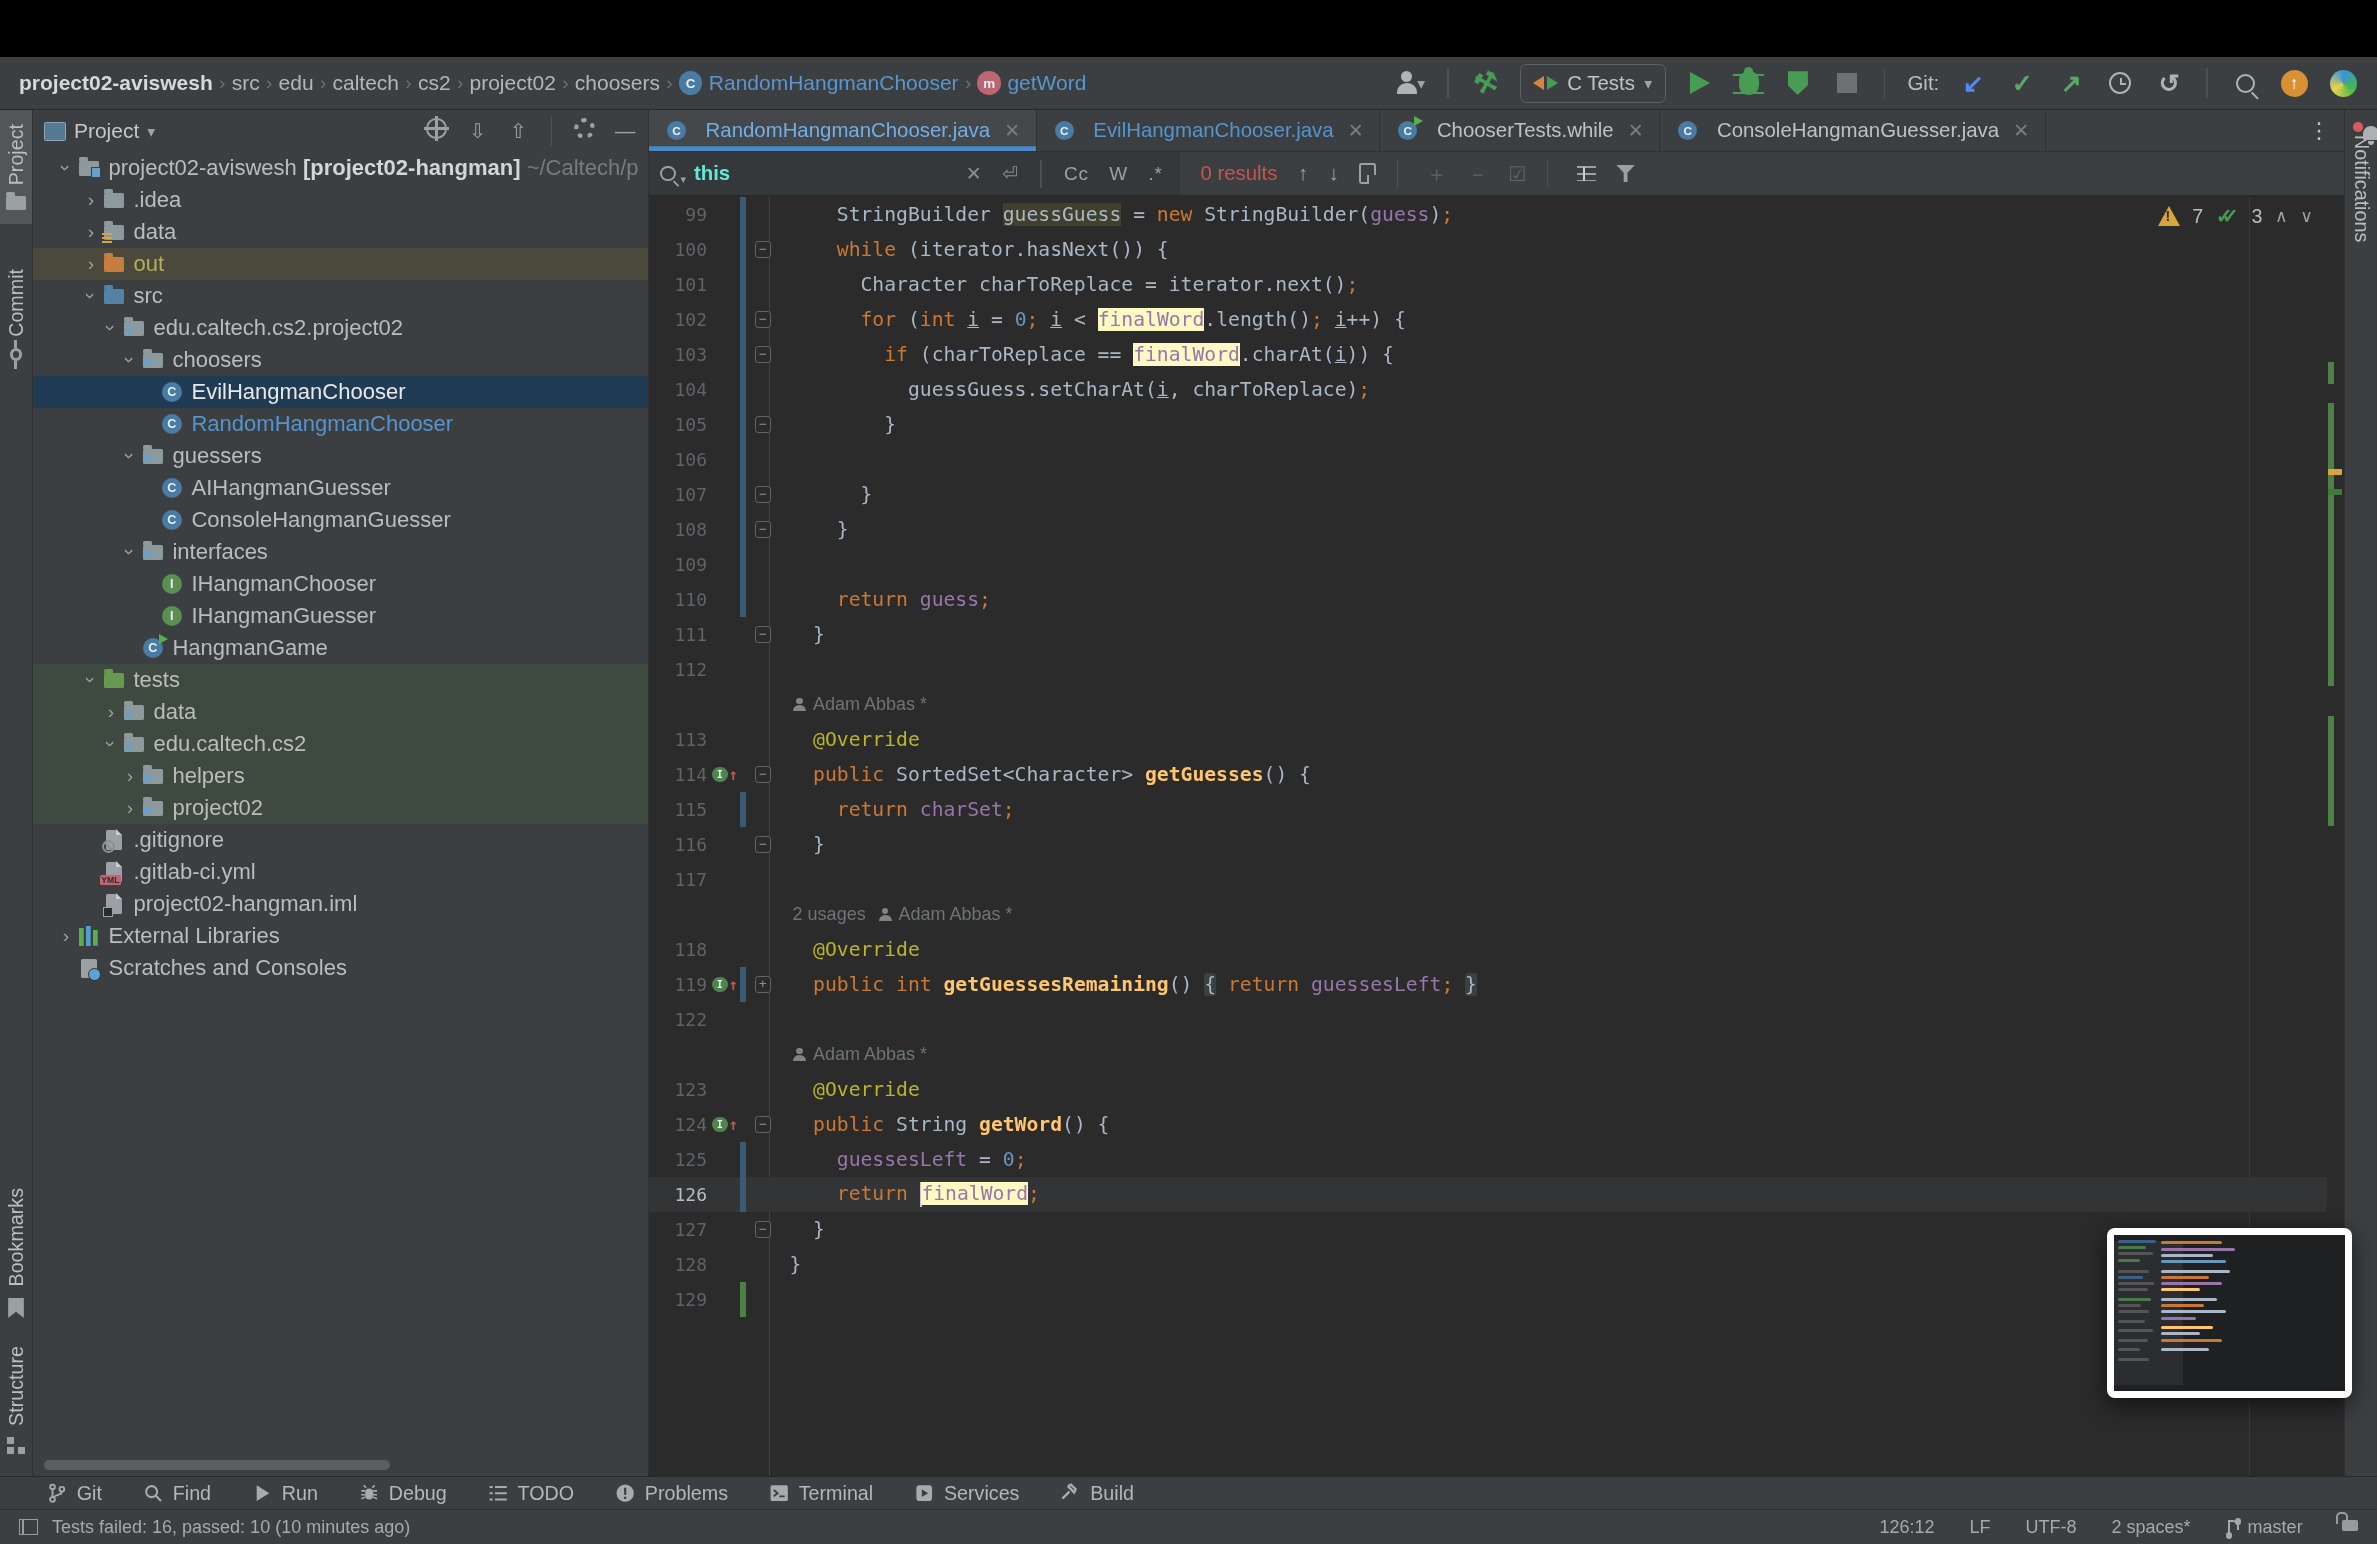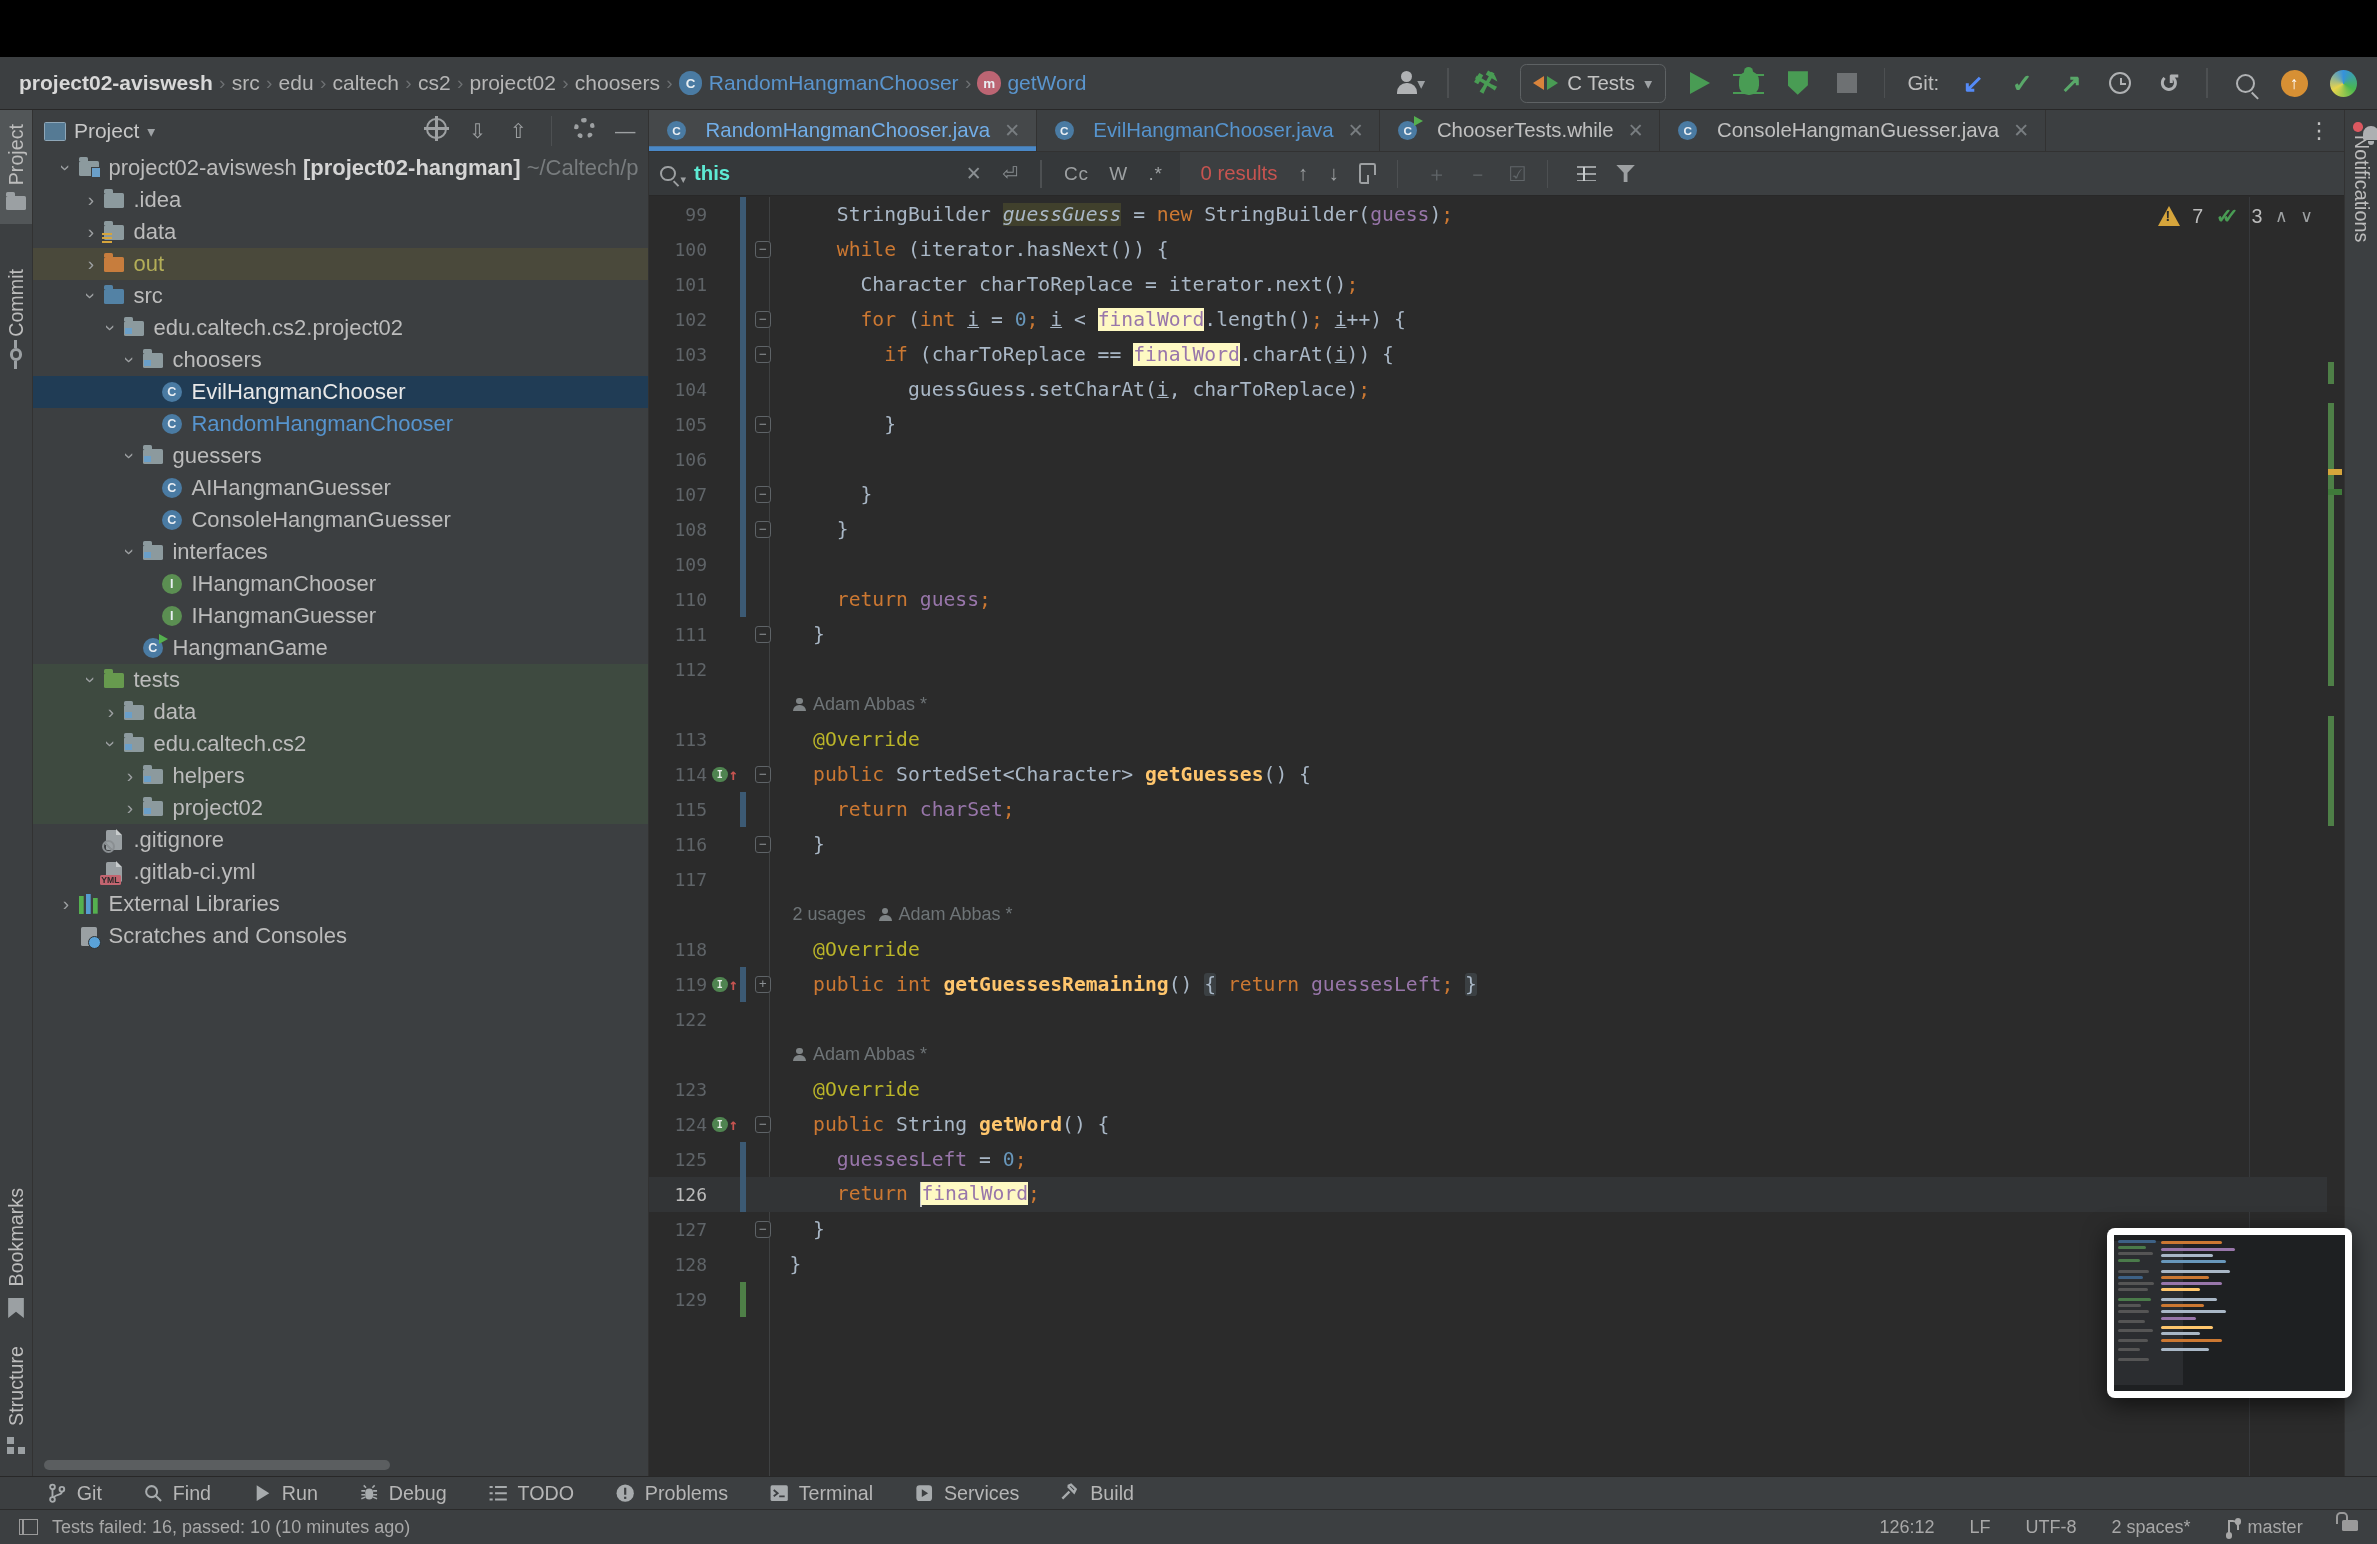--- a/index.html
+++ b/index.html
@@ -165,21 +165,21 @@
   .g-bar { width:9.4px; flex:none; align-self:stretch; display:flex; }
   .g-bar span { width:6.3px; margin-left:1.6px; }
   .g-bar.b span { background:#3c5a74; }
   .g-bar.g span { background:#4e7f47; }
   .g-fold { width:31px; flex:none; display:flex; align-items:center; justify-content:center; color:#8a8f92; }
   .fold-box { width:16.5px; height:16.5px; border:1.6px solid #5f6468; border-radius:3.1px; font-size:12.6px; line-height:13.4px; text-align:center; color:#8a8f92; background:#2b2b2b; position:relative; z-index:2; }
   .code-text { padding-left:11px; }
   .tok.pl { color:#a9b7c6; } .tok.kw { color:#cc7832; } .tok.fld { color:#9876aa; }
   .tok.num { color:#6897bb; } .tok.mth { color:#ffc66d; font-weight:bold; } .tok.ann { color:#bbb529;text-align:right; }
   .tok.semi { color:#cc7832; } .tok.u { text-decoration:underline; }
-  .tok.wr { background:#40402c;font-style:italic; } .tok.rd { background:#fef9c3; }
+  .tok.wr { background:#40402c; } .tok.rd { background:#fef9c3; }
   .tok.foldb { background:#3b4043; border-radius:3.1px; }
   .tok.caret { display:inline-block; width:2.4px; height:25px; background:#c8c8c8; vertical-align:middle; margin-right:-0.8px; }
   .crow.inlay { font-family:"Liberation Sans", sans-serif; font-size:18px; color:#6e7477; }
   .inlay-person { position:relative; width:14px; height:14px; display:inline-block; margin:0 6.3px 0 12.6px; }
   .inlay-person::before { content:""; position:absolute; left:3.9px; top:0; width:6.3px; height:6.3px; border-radius:50%; background:#7f8486; }
   .inlay-person::after { content:""; position:absolute; left:0.8px; top:7px; width:12.6px; height:6.3px; border-radius:6.3px 6.3px 0 0; background:#7f8486; }
   .inlay-usages { margin-left:12.6px; }
   
   #inspections { position:absolute; right:31px; top:94px; display:flex; align-items:center; gap:12.6px; font-size:19.7px; color:#bcbcbc; }
   .warn-tri { width:0; height:0; border-left:11.8px solid transparent; border-right:11.8px solid transparent; border-bottom:20.4px solid #d6a53c; position:relative; }
@@ -489,20 +489,27 @@
             <span class="fi ign"></span>
           </span>
           <span class="tlabel">.gitignore</span>
         </div>
         <div class="trow" style="padding-left: 47px;">
           <span class="chev"></span>
           <span class="ticon">
             <span class="fi yml"></span>
           </span>
           <span class="tlabel">.gitlab-ci.yml</span>
+        </div>
+        <div class="trow" style="padding-left: 47px;">
+          <span class="chev"></span>
+          <span class="ticon">
+            <span class="fi iml"></span>
+          </span>
+          <span class="tlabel">project02-hangman.iml</span>
         </div>
         <div class="trow" style="padding-left: 22px;">
           <span class="chev">›</span>
           <span class="ticon">
             <span class="lib-ic"></span>
           </span>
           <span class="tlabel">External Libraries</span>
         </div>
         <div class="trow" style="padding-left: 22px;">
           <span class="chev"></span>

